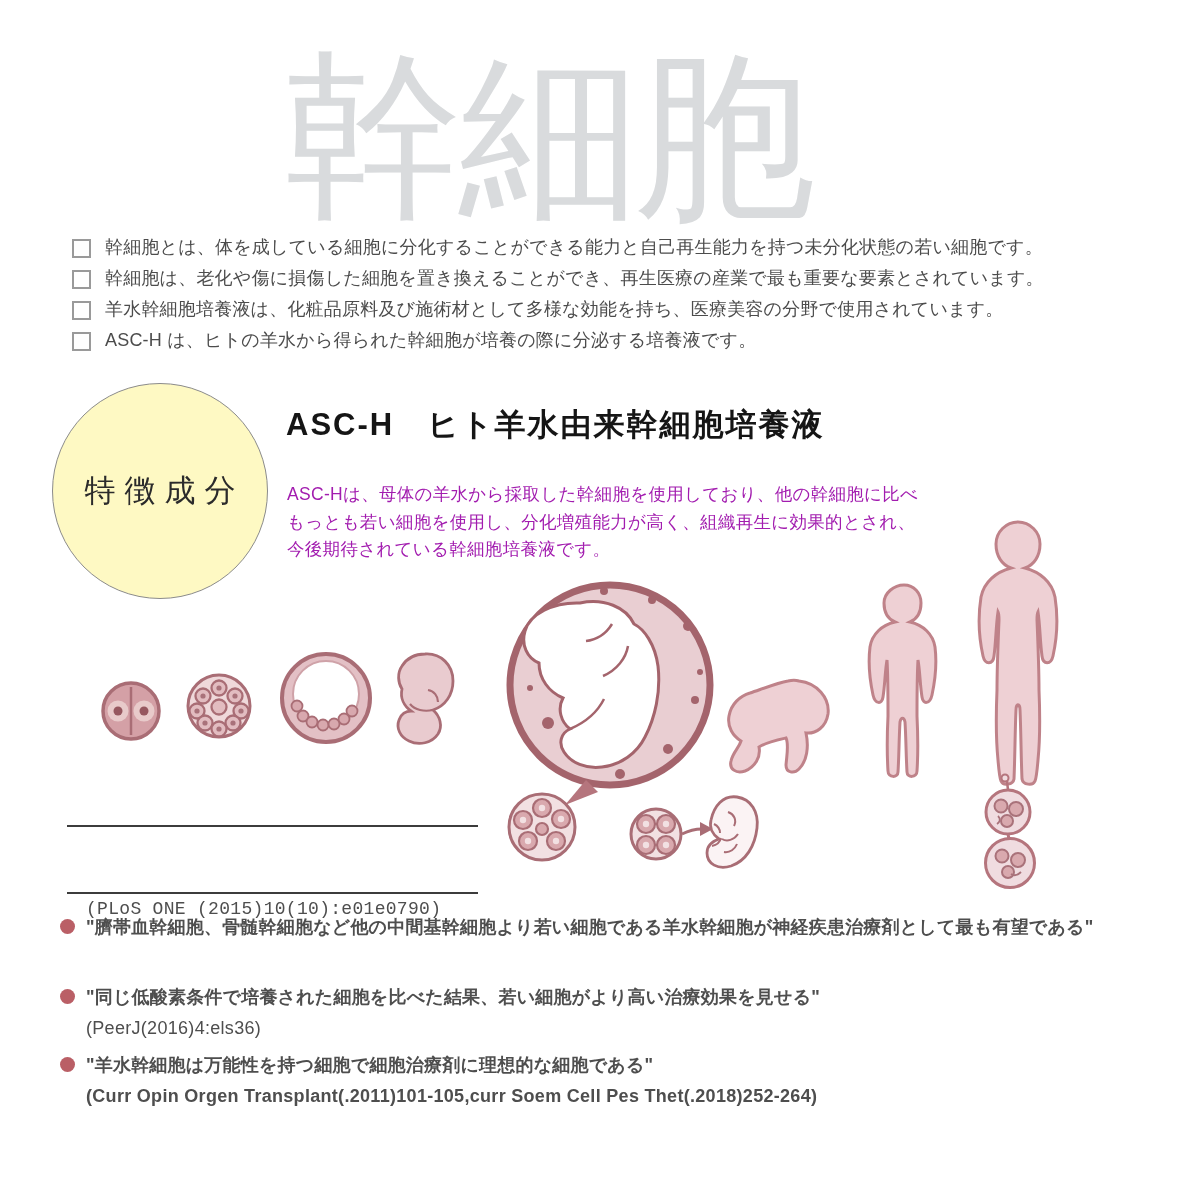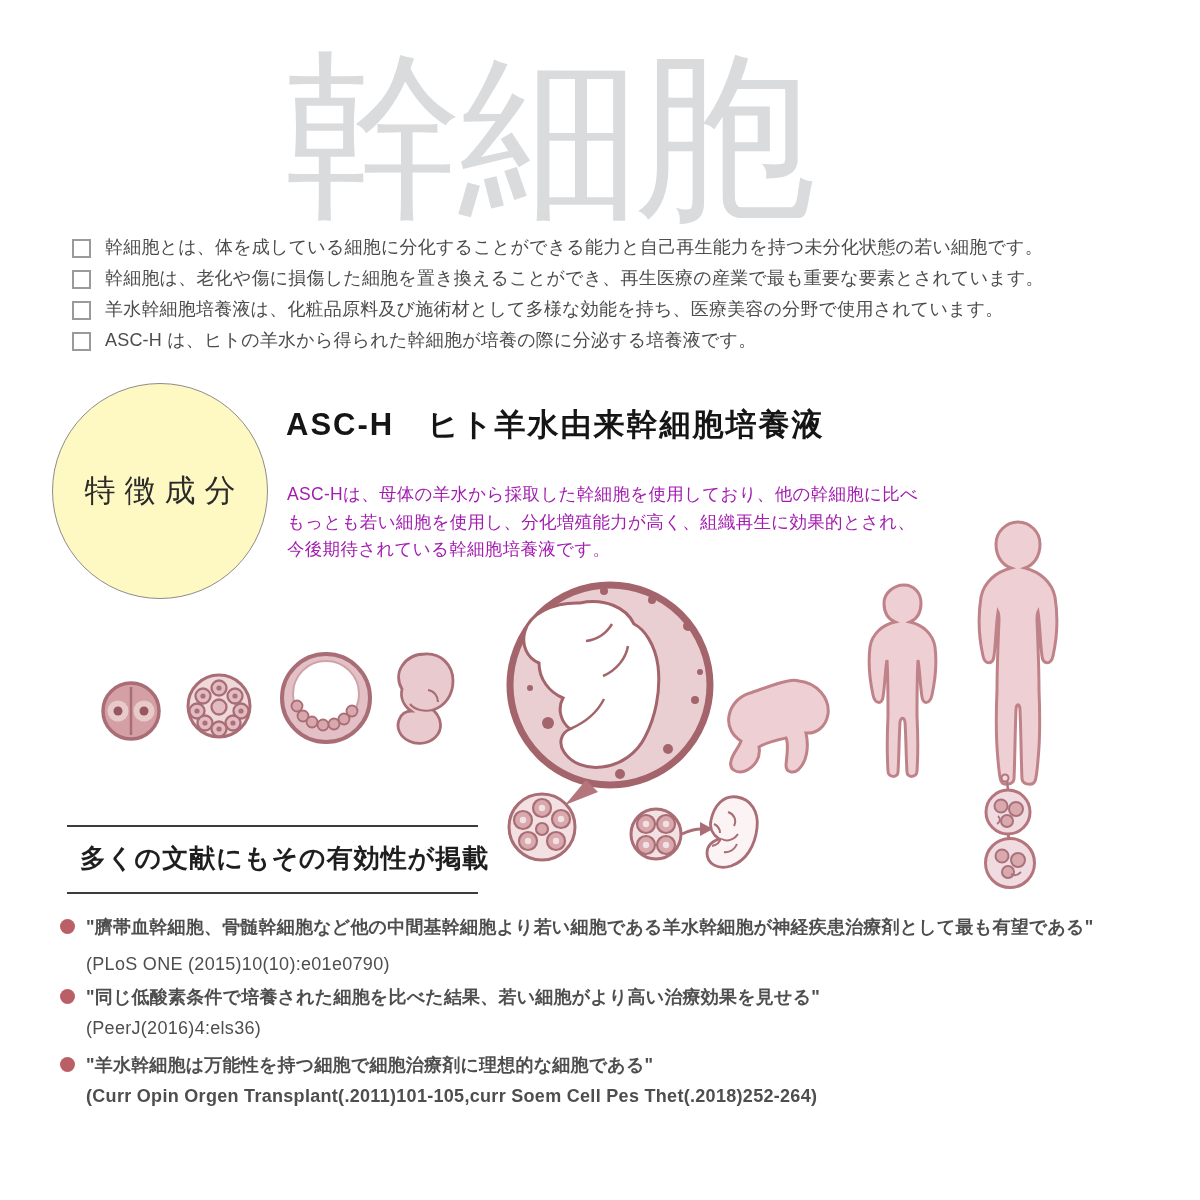--- a/index.html
+++ b/index.html
@@ -295,28 +295,27 @@
       <g fill="#d9a9ae" stroke="#a9727a" stroke-width="2">
         <circle cx="1002" cy="856" r="6.5"></circle>
           <circle cx="1018" cy="860" r="7"></circle>
         <circle cx="1008" cy="872" r="6"></circle>
       </g>
       <path d="M 1021 872 c -3 3 -7 4 -10 2" fill="none" stroke="#a9727a" stroke-width="1.8"></path>
     </g>
   </svg>
 
   <div class="lit-rule lit-rule-top"></div>
-  <div class="lit-heading">多くの文献にもその有効性が掲載</div>
   <div class="lit-rule lit-rule-bottom"></div>
 
   <div class="cit-quote" style="top:916px;">
     <span class="cit-bullet"></span>
     <span class="cit-quote-text">"臍帯血幹細胞、骨髄幹細胞など他の中間基幹細胞より若い細胞である羊水幹細胞が神経疾患治療剤として最も有望である"</span>
   </div>
-  <div class="cit-source" style="top:954px;">(PLoS ONE (2015)10(10):e01e0790)</div>
+  <div class="cit-source" style="top:899px;font-family:Liberation Mono, monospace;">(PLoS ONE (2015)10(10):e01e0790)</div>
 
   <div class="cit-quote" style="top:986px;">
     <span class="cit-bullet"></span>
     <span class="cit-quote-text">"同じ低酸素条件で培養された細胞を比べた結果、若い細胞がより高い治療効果を見せる"</span>
   </div>
   <div class="cit-source" style="top:1018px;">(PeerJ(2016)4:els36)</div>
 
   <div class="cit-quote" style="top:1054px;">
     <span class="cit-bullet"></span>
     <span class="cit-quote-text">"羊水幹細胞は万能性を持つ細胞で細胞治療剤に理想的な細胞である"</span>

